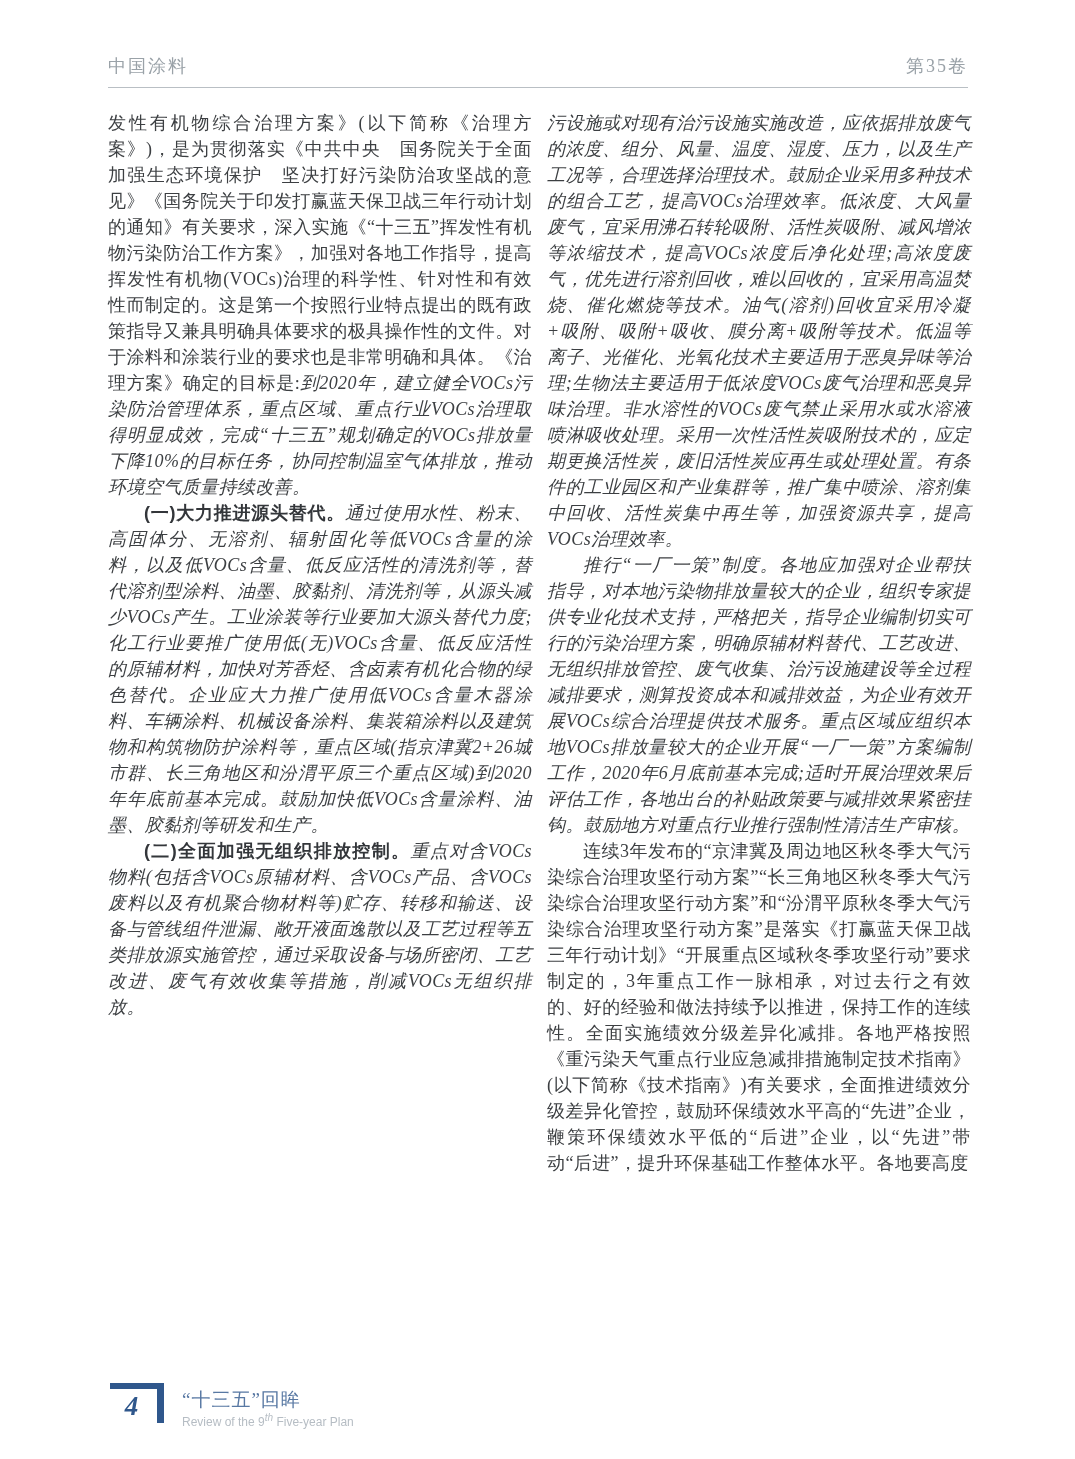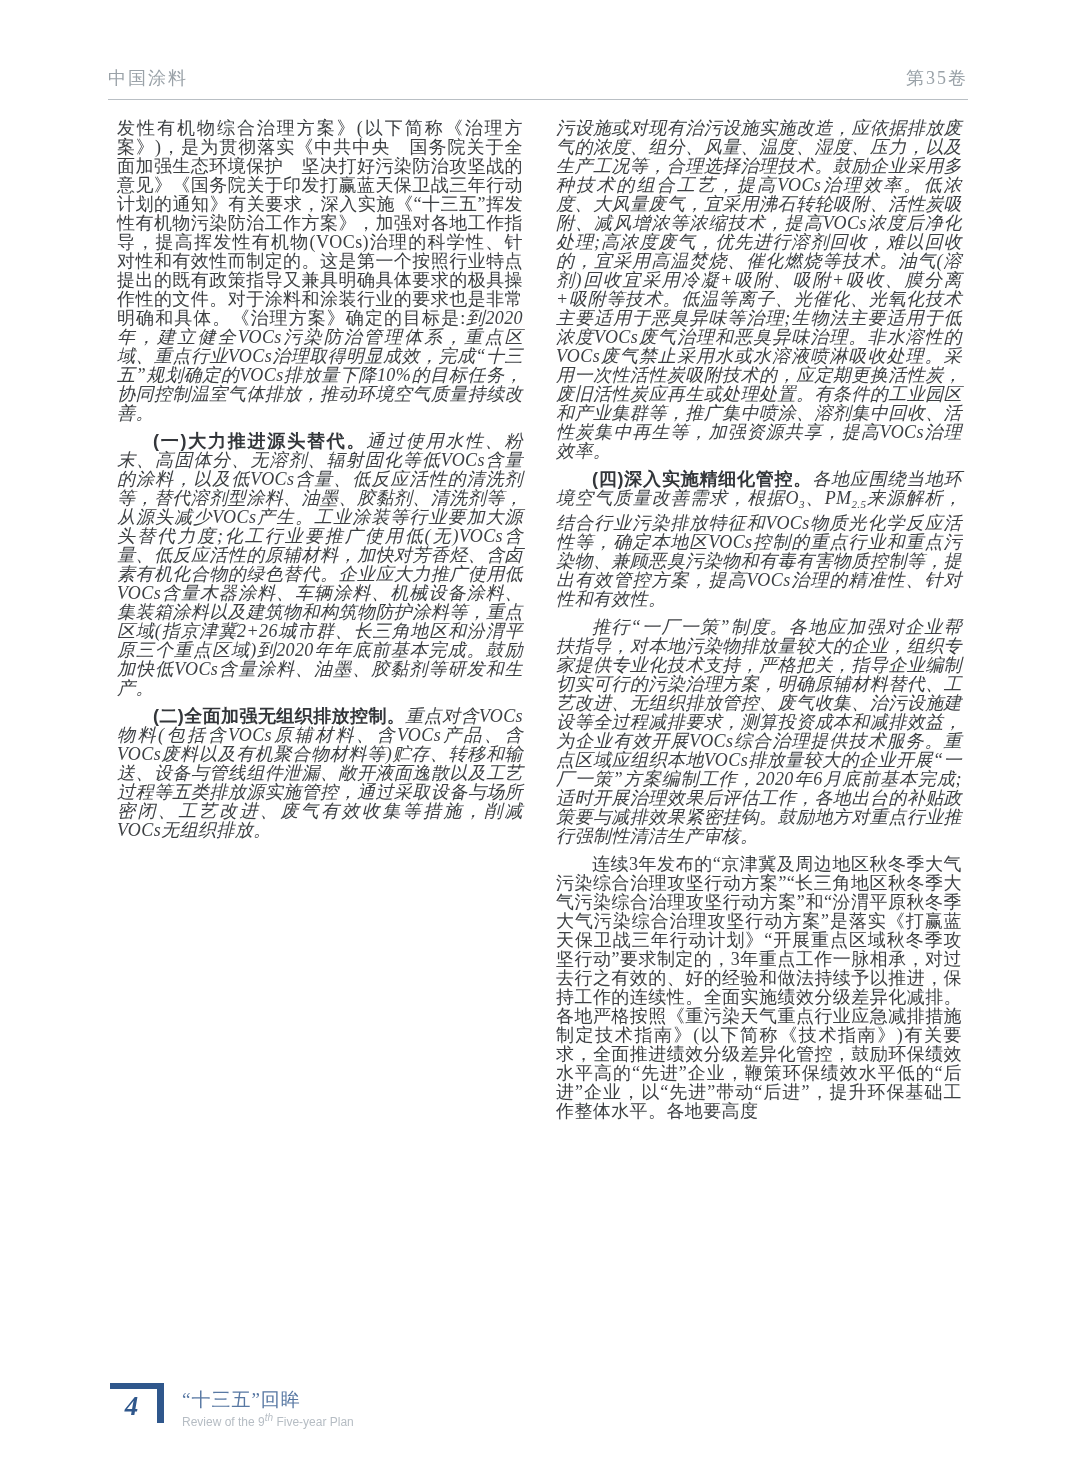--- a/index.html
+++ b/index.html
@@ -6,40 +6,40 @@
   .page {
     position:relative;
     width:1075px; height:1459px;
     background:#ffffff;
     overflow:hidden;
     font-family:"Liberation Serif", serif;
   }
 
   
   .header {
-    position:absolute; left:108px; top:66px; width:860px;
+    position:absolute; left:108px; top:54px; width:860px;
     display:flex; justify-content:space-between; align-items:flex-end;
     border-bottom:1px solid #b9bfc4;
     padding-bottom:9px;
     color:#9aa2a8;
     font-size:18px;
     letter-spacing:2px;
   }
 
   
   .col {
     position:absolute; top:110px; width:424px;
   }
   .col-left  { left:108px; }
   .col-right { left:547px; }
 
   p.para {
-    margin:9px; padding:0;
+    margin:0; padding:0;
     font-size:18px;
-    line-height:19px;
+    line-height:26px;
     letter-spacing:0.4px;
     text-align:justify;
     color:#3c3f42;
   }
   p.para.indent { text-indent:2em; }
 
   .seg-normal { }
   .seg-kai { font-style:italic; }
   .seg-bold {
     font-family:"Liberation Sans", sans-serif;
@@ -97,21 +97,20 @@
     <span>第35卷</span>
   </div>
 
   <div class="col col-left">
       <p class="para"><span class="seg-normal">发性有机物综合治理方案》(以下简称《治理方案》)，是为贯彻落实《中共中央　国务院关于全面加强生态环境保护　坚决打好污染防治攻坚战的意见》《国务院关于印发打赢蓝天保卫战三年行动计划的通知》有关要求，深入实施《“十三五”挥发性有机物污染防治工作方案》，加强对各地工作指导，提高挥发性有机物(VOCs)治理的科学性、针对性和有效性而制定的。这是第一个按照行业特点提出的既有政策指导又兼具明确具体要求的极具操作性的文件。对于涂料和涂装行业的要求也是非常明确和具体。《治理方案》确定的目标是:</span><span class="seg-kai">到2020年，建立健全VOCs污染防治管理体系，重点区域、重点行业VOCs治理取得明显成效，完成“十三五”规划确定的VOCs排放量下降10%的目标任务，协同控制温室气体排放，推动环境空气质量持续改善。</span></p>
       <p class="para indent"><span class="seg-bold">(一)大力推进源头替代。</span><span class="seg-kai">通过使用水性、粉末、高固体分、无溶剂、辐射固化等低VOCs含量的涂料，以及低VOCs含量、低反应活性的清洗剂等，替代溶剂型涂料、油墨、胶黏剂、清洗剂等，从源头减少VOCs产生。工业涂装等行业要加大源头替代力度;化工行业要推广使用低(无)VOCs含量、低反应活性的原辅材料，加快对芳香烃、含卤素有机化合物的绿色替代。企业应大力推广使用低VOCs含量木器涂料、车辆涂料、机械设备涂料、集装箱涂料以及建筑物和构筑物防护涂料等，重点区域(指京津冀2+26城市群、长三角地区和汾渭平原三个重点区域)到2020年年底前基本完成。鼓励加快低VOCs含量涂料、油墨、胶黏剂等研发和生产。</span></p>
       <p class="para indent"><span class="seg-bold">(二)全面加强无组织排放控制。</span><span class="seg-kai">重点对含VOCs物料(包括含VOCs原辅材料、含VOCs产品、含VOCs废料以及有机聚合物材料等)贮存、转移和输送、设备与管线组件泄漏、敞开液面逸散以及工艺过程等五类排放源实施管控，通过采取设备与场所密闭、工艺改进、废气有效收集等措施，削减VOCs无组织排放。</span></p>
     </div>
   <div class="col col-right">
       <p class="para"><span class="seg-kai">污设施或对现有治污设施实施改造，应依据排放废气的浓度、组分、风量、温度、湿度、压力，以及生产工况等，合理选择治理技术。鼓励企业采用多种技术的组合工艺，提高VOCs治理效率。低浓度、大风量废气，宜采用沸石转轮吸附、活性炭吸附、减风增浓等浓缩技术，提高VOCs浓度后净化处理;高浓度废气，优先进行溶剂回收，难以回收的，宜采用高温焚烧、催化燃烧等技术。油气(溶剂)回收宜采用冷凝+吸附、吸附+吸收、膜分离+吸附等技术。低温等离子、光催化、光氧化技术主要适用于恶臭异味等治理;生物法主要适用于低浓度VOCs废气治理和恶臭异味治理。非水溶性的VOCs废气禁止采用水或水溶液喷淋吸收处理。采用一次性活性炭吸附技术的，应定期更换活性炭，废旧活性炭应再生或处理处置。有条件的工业园区和产业集群等，推广集中喷涂、溶剂集中回收、活性炭集中再生等，加强资源共享，提高VOCs治理效率。</span></p>
-      <p class="para indent"><span class="seg-bold">(四)深入实施精细化管控。</span><span class="seg-kai">各地应围绕当地环境空气质量改善需求，根据O</span><span class="seg-kai-sub">3</span><span class="seg-kai">、PM</span><span class="seg-kai-sub">2.5</span><span class="seg-kai">来源解析，结合行业污染排放特征和VOCs物质光化学反应活性等，确定本地区VOCs控制的重点行业和重点污染物、兼顾恶臭污染物和有毒有害物质控制等，提出有效管控方案，提高VOCs治理的精准性、针对性和有效性。</span></p>
       <p class="para indent"><span class="seg-kai">推行“一厂一策”制度。各地应加强对企业帮扶指导，对本地污染物排放量较大的企业，组织专家提供专业化技术支持，严格把关，指导企业编制切实可行的污染治理方案，明确原辅材料替代、工艺改进、无组织排放管控、废气收集、治污设施建设等全过程减排要求，测算投资成本和减排效益，为企业有效开展VOCs综合治理提供技术服务。重点区域应组织本地VOCs排放量较大的企业开展“一厂一策”方案编制工作，2020年6月底前基本完成;适时开展治理效果后评估工作，各地出台的补贴政策要与减排效果紧密挂钩。鼓励地方对重点行业推行强制性清洁生产审核。</span></p>
       <p class="para indent"><span class="seg-normal">连续3年发布的“京津冀及周边地区秋冬季大气污染综合治理攻坚行动方案”“长三角地区秋冬季大气污染综合治理攻坚行动方案”和“汾渭平原秋冬季大气污染综合治理攻坚行动方案”是落实《打赢蓝天保卫战三年行动计划》“开展重点区域秋冬季攻坚行动”要求制定的，3年重点工作一脉相承，对过去行之有效的、好的经验和做法持续予以推进，保持工作的连续性。全面实施绩效分级差异化减排。各地严格按照《重污染天气重点行业应急减排措施制定技术指南》(以下简称《技术指南》)有关要求，全面推进绩效分级差异化管控，鼓励环保绩效水平高的“先进”企业，鞭策环保绩效水平低的“后进”企业，以“先进”带动“后进”，提升环保基础工作整体水平。各地要高度</span></p>
     </div>
 
   <div class="footer">
     <div class="page-badge">
       <span class="page-num">4</span>
     </div>
     <div class="footer-text">
       <div class="footer-title">“十三五”回眸</div>

